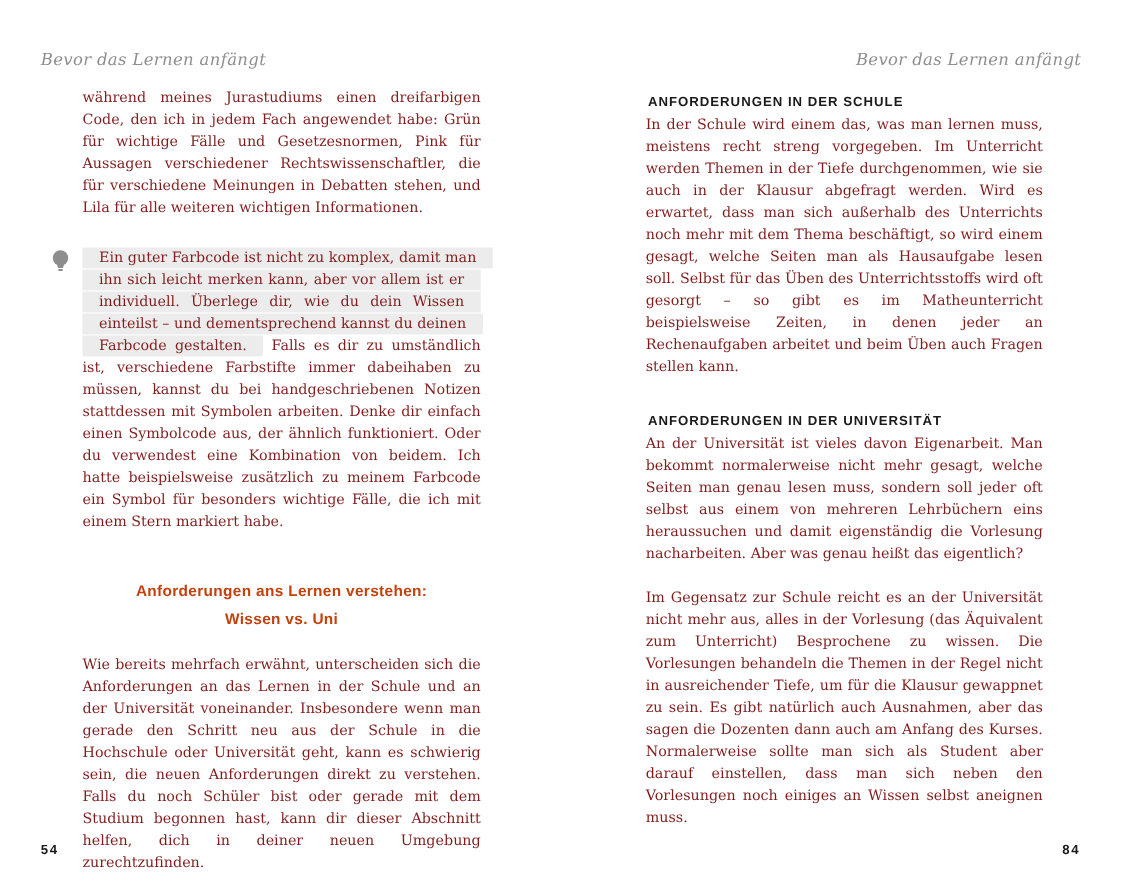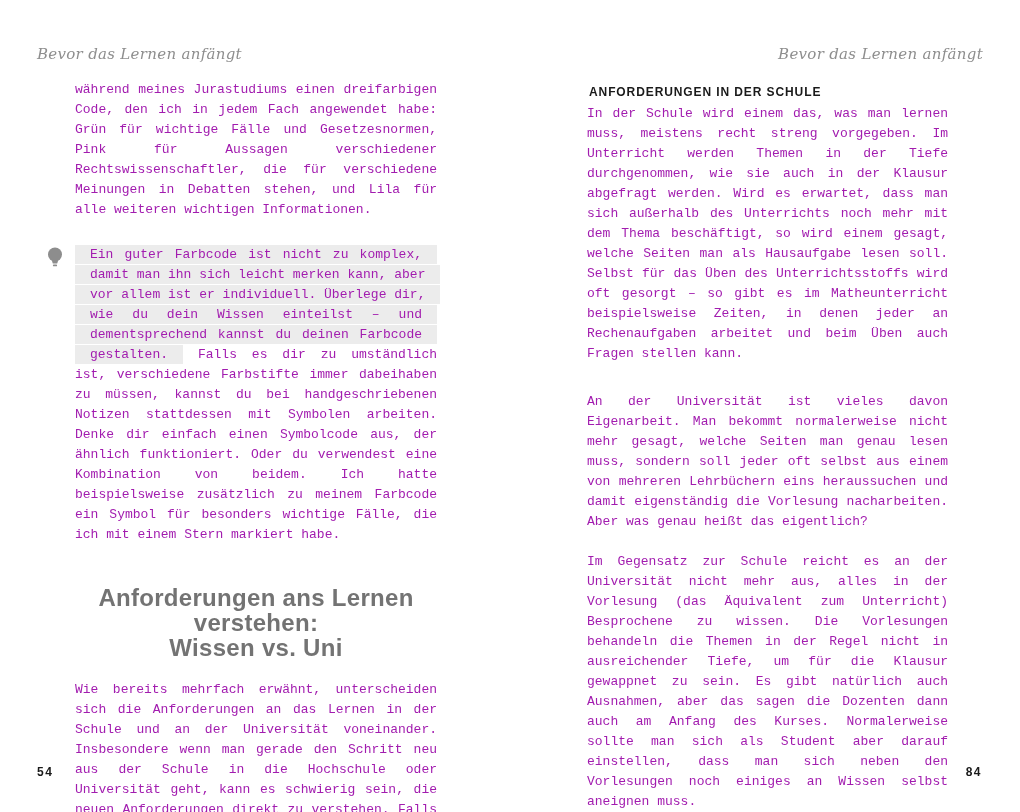--- a/index.html
+++ b/index.html
@@ -27,22 +27,21 @@
     top: 80px;
   }
   .col-left  { left: 75px;  width: 362px; }
   .col-right { left: 587px; width: 361px; }
 
   p.body {
     margin: 0;
     font-size: 13px;
     line-height: 20px;
     text-align: justify;
-    color: #a21caf;
-    font-family: Liberation Mono, monospace;
+    color: #7f1d1d;
   }
 
   .tip {
     position: relative;
     margin-top: 25px;
   }
   .bulb-icon {
     position: absolute;
     left: -28px;
     top: 1px;
@@ -56,24 +55,24 @@
     padding: 2px 15px;
     -webkit-box-decoration-break: clone;
     box-decoration-break: clone;
   }
 
   h2.chapter-heading {
     margin: 40px 0 20px 0;
     text-align: center;
     font-family: "Liberation Sans", sans-serif;
     font-weight: bold;
-    font-size: 24px;
+    font-size: 14px;
     line-height: 25px;
     letter-spacing: 0.3px;
-    color: #737373;
+    color: #c2410c;
   }
 
   h3.sub-heading {
     margin: 2px;
     font-family: "Liberation Sans", sans-serif;
     font-weight: bold;
     font-size: 12px;
     line-height: 20px;
     letter-spacing: 0.9px;
     color: #1a1a1a;
@@ -122,20 +121,21 @@
 </main>
 
 <main class="col col-right">
 
   <section class="block">
     <h3 class="sub-heading">ANFORDERUNGEN IN DER SCHULE</h3>
     <p class="body">In der Schule wird einem das, was man lernen muss, meistens recht streng vorgegeben. Im Unterricht werden Themen in der Tiefe durchgenommen, wie sie auch in der Klausur abgefragt werden. Wird es erwartet, dass man sich außerhalb des Unterrichts noch mehr mit dem Thema beschäftigt, so wird einem gesagt, welche Seiten man als Hausaufgabe lesen soll. Selbst für das Üben des Unterrichtsstoffs wird oft gesorgt – so gibt es im Matheunterricht beispielsweise Zeiten, in denen jeder an Rechenaufgaben arbeitet und beim Üben auch Fragen stellen kann.</p>
   </section>
 
   <section class="block">
+    <h3 class="sub-heading">ANFORDERUNGEN IN DER UNIVERSITÄT</h3>
     <p class="body">An der Universität ist vieles davon Eigenarbeit. Man bekommt normalerweise nicht mehr gesagt, welche Seiten man genau lesen muss, sondern soll jeder oft selbst aus einem von mehreren Lehrbüchern eins heraussuchen und damit eigenständig die Vorlesung nacharbeiten. Aber was genau heißt das eigentlich?</p>
     <p class="body">Im Gegensatz zur Schule reicht es an der Universität nicht mehr aus, alles in der Vorlesung (das Äquivalent zum Unterricht) Besprochene zu wissen. Die Vorlesungen behandeln die Themen in der Regel nicht in ausreichender Tiefe, um für die Klausur gewappnet zu sein. Es gibt natürlich auch Ausnahmen, aber das sagen die Dozenten dann auch am Anfang des Kurses. Normalerweise sollte man sich als Student aber darauf einstellen, dass man sich neben den Vorlesungen noch einiges an Wissen selbst aneignen muss.</p>
   </section>
 
 </main>
 
 <div class="page-num left">54</div>
 
 <div class="page-num right">84</div>
 

